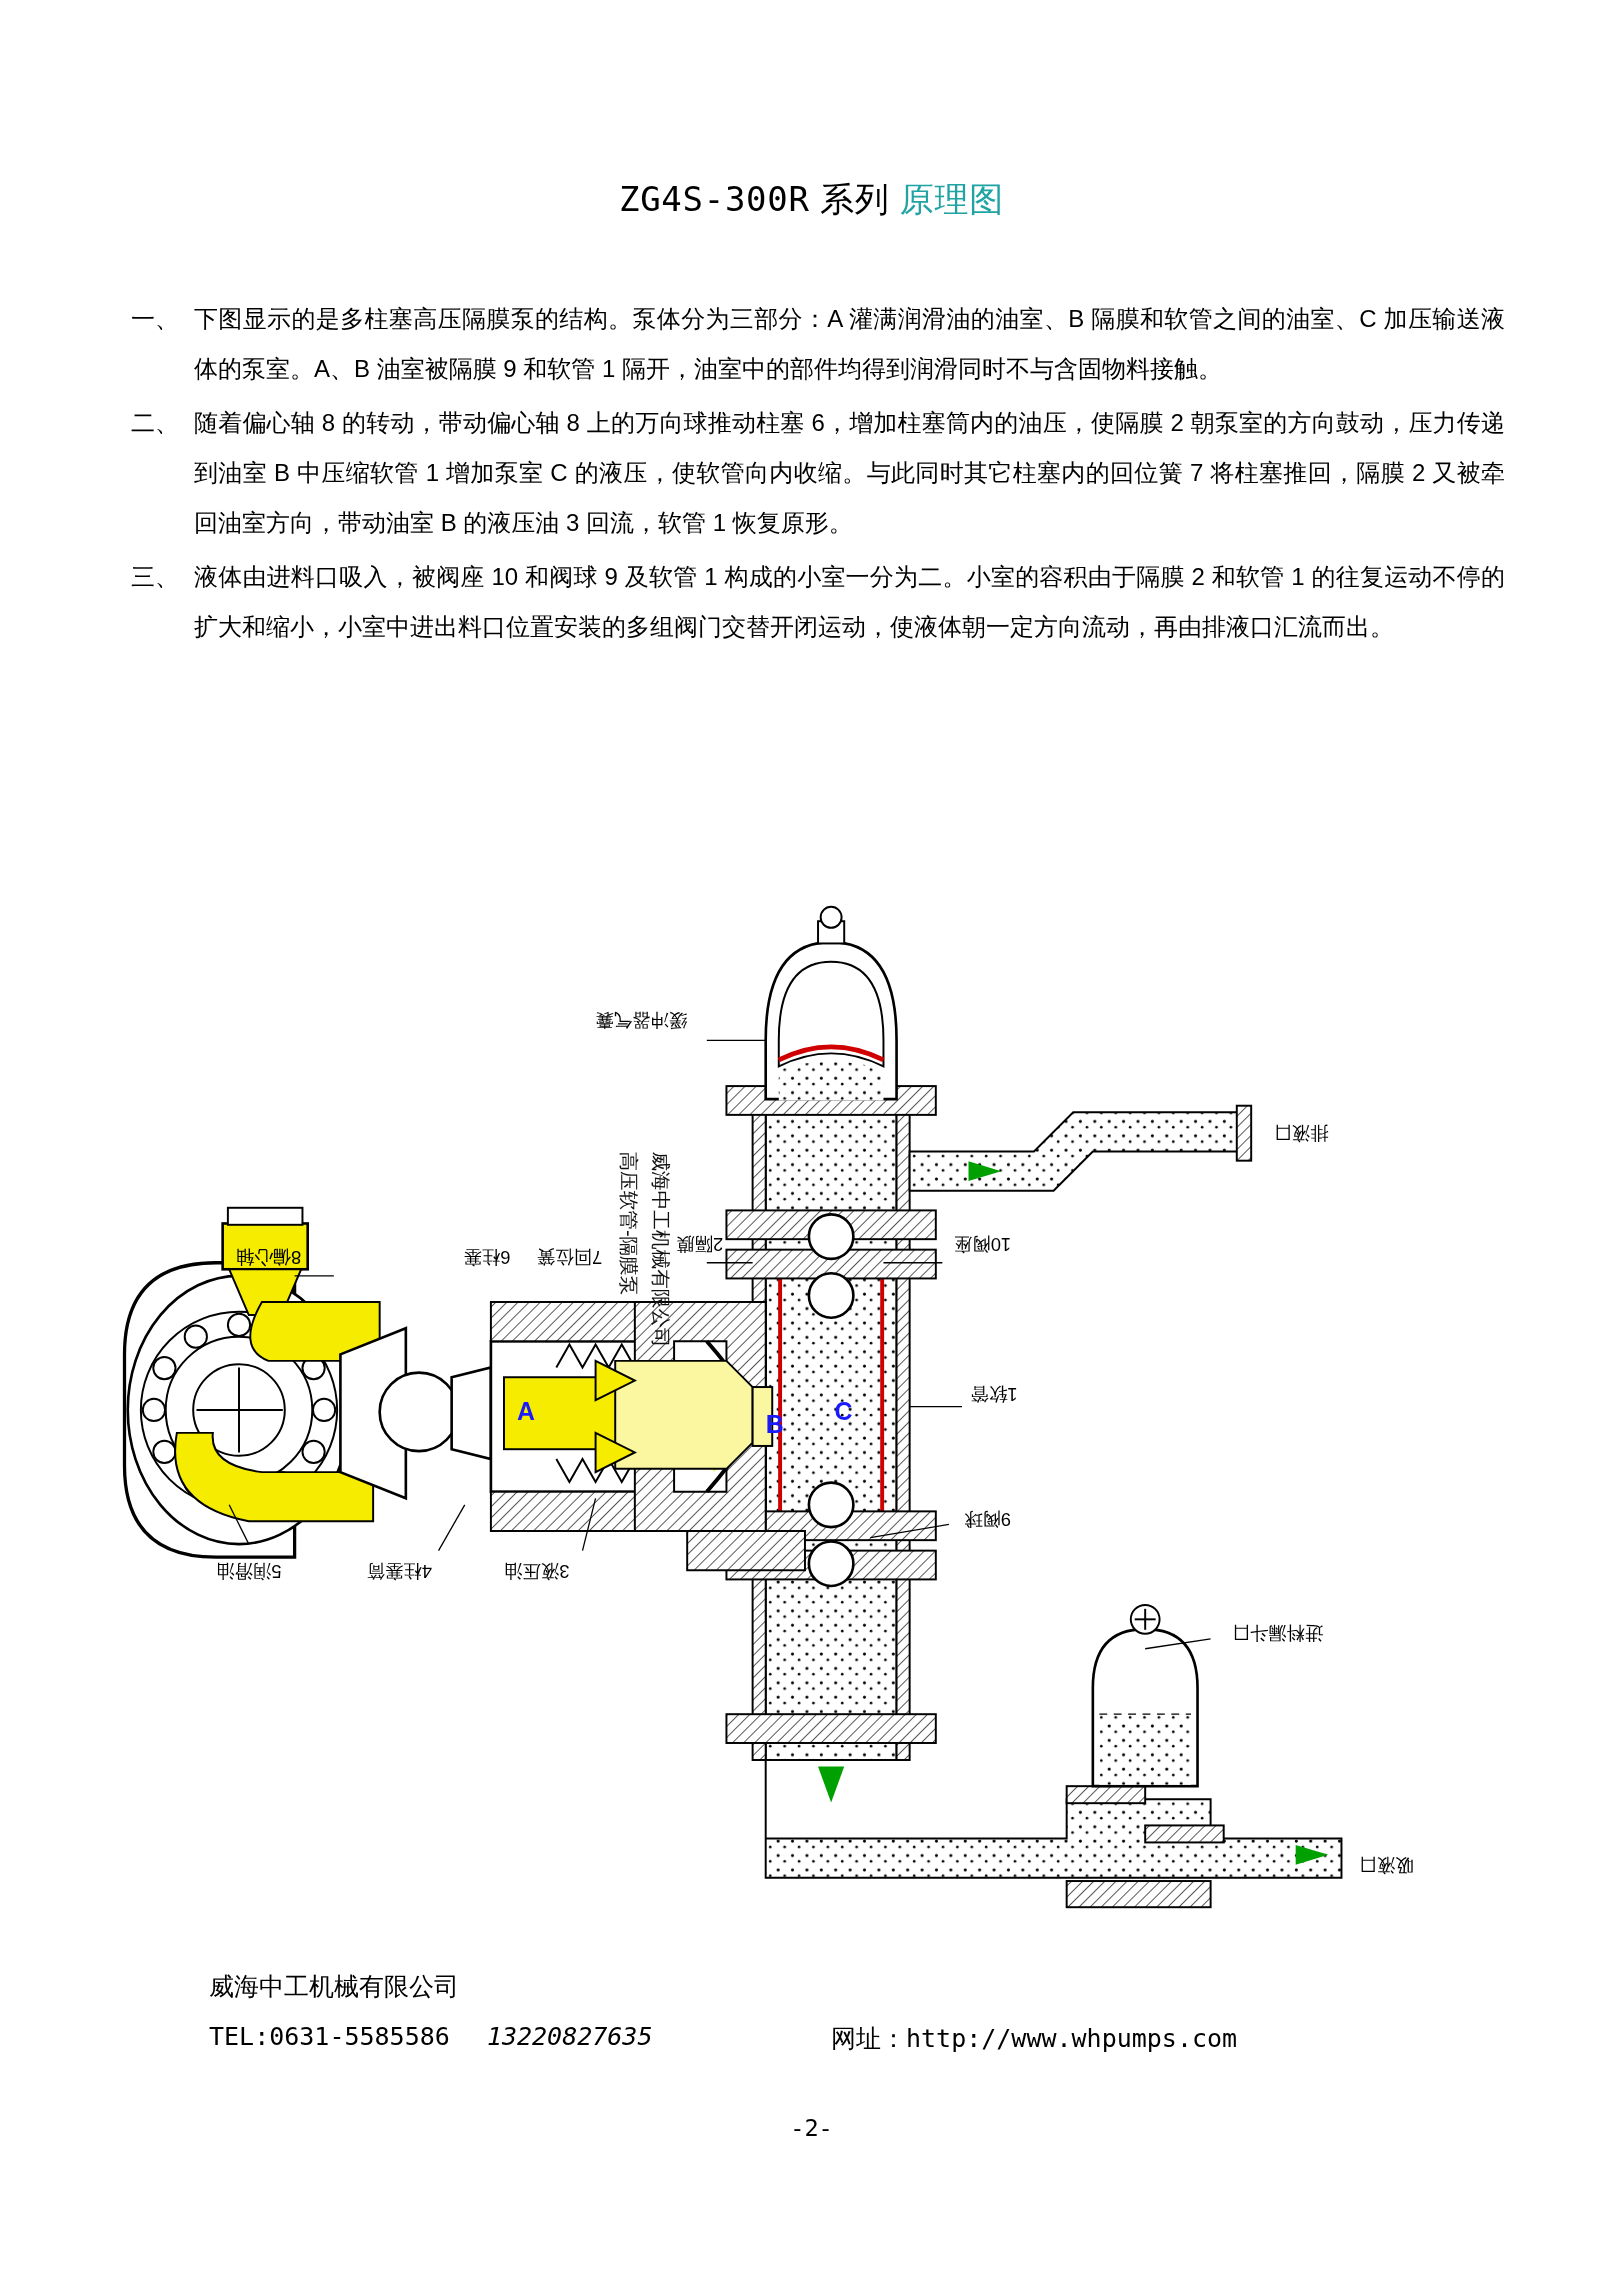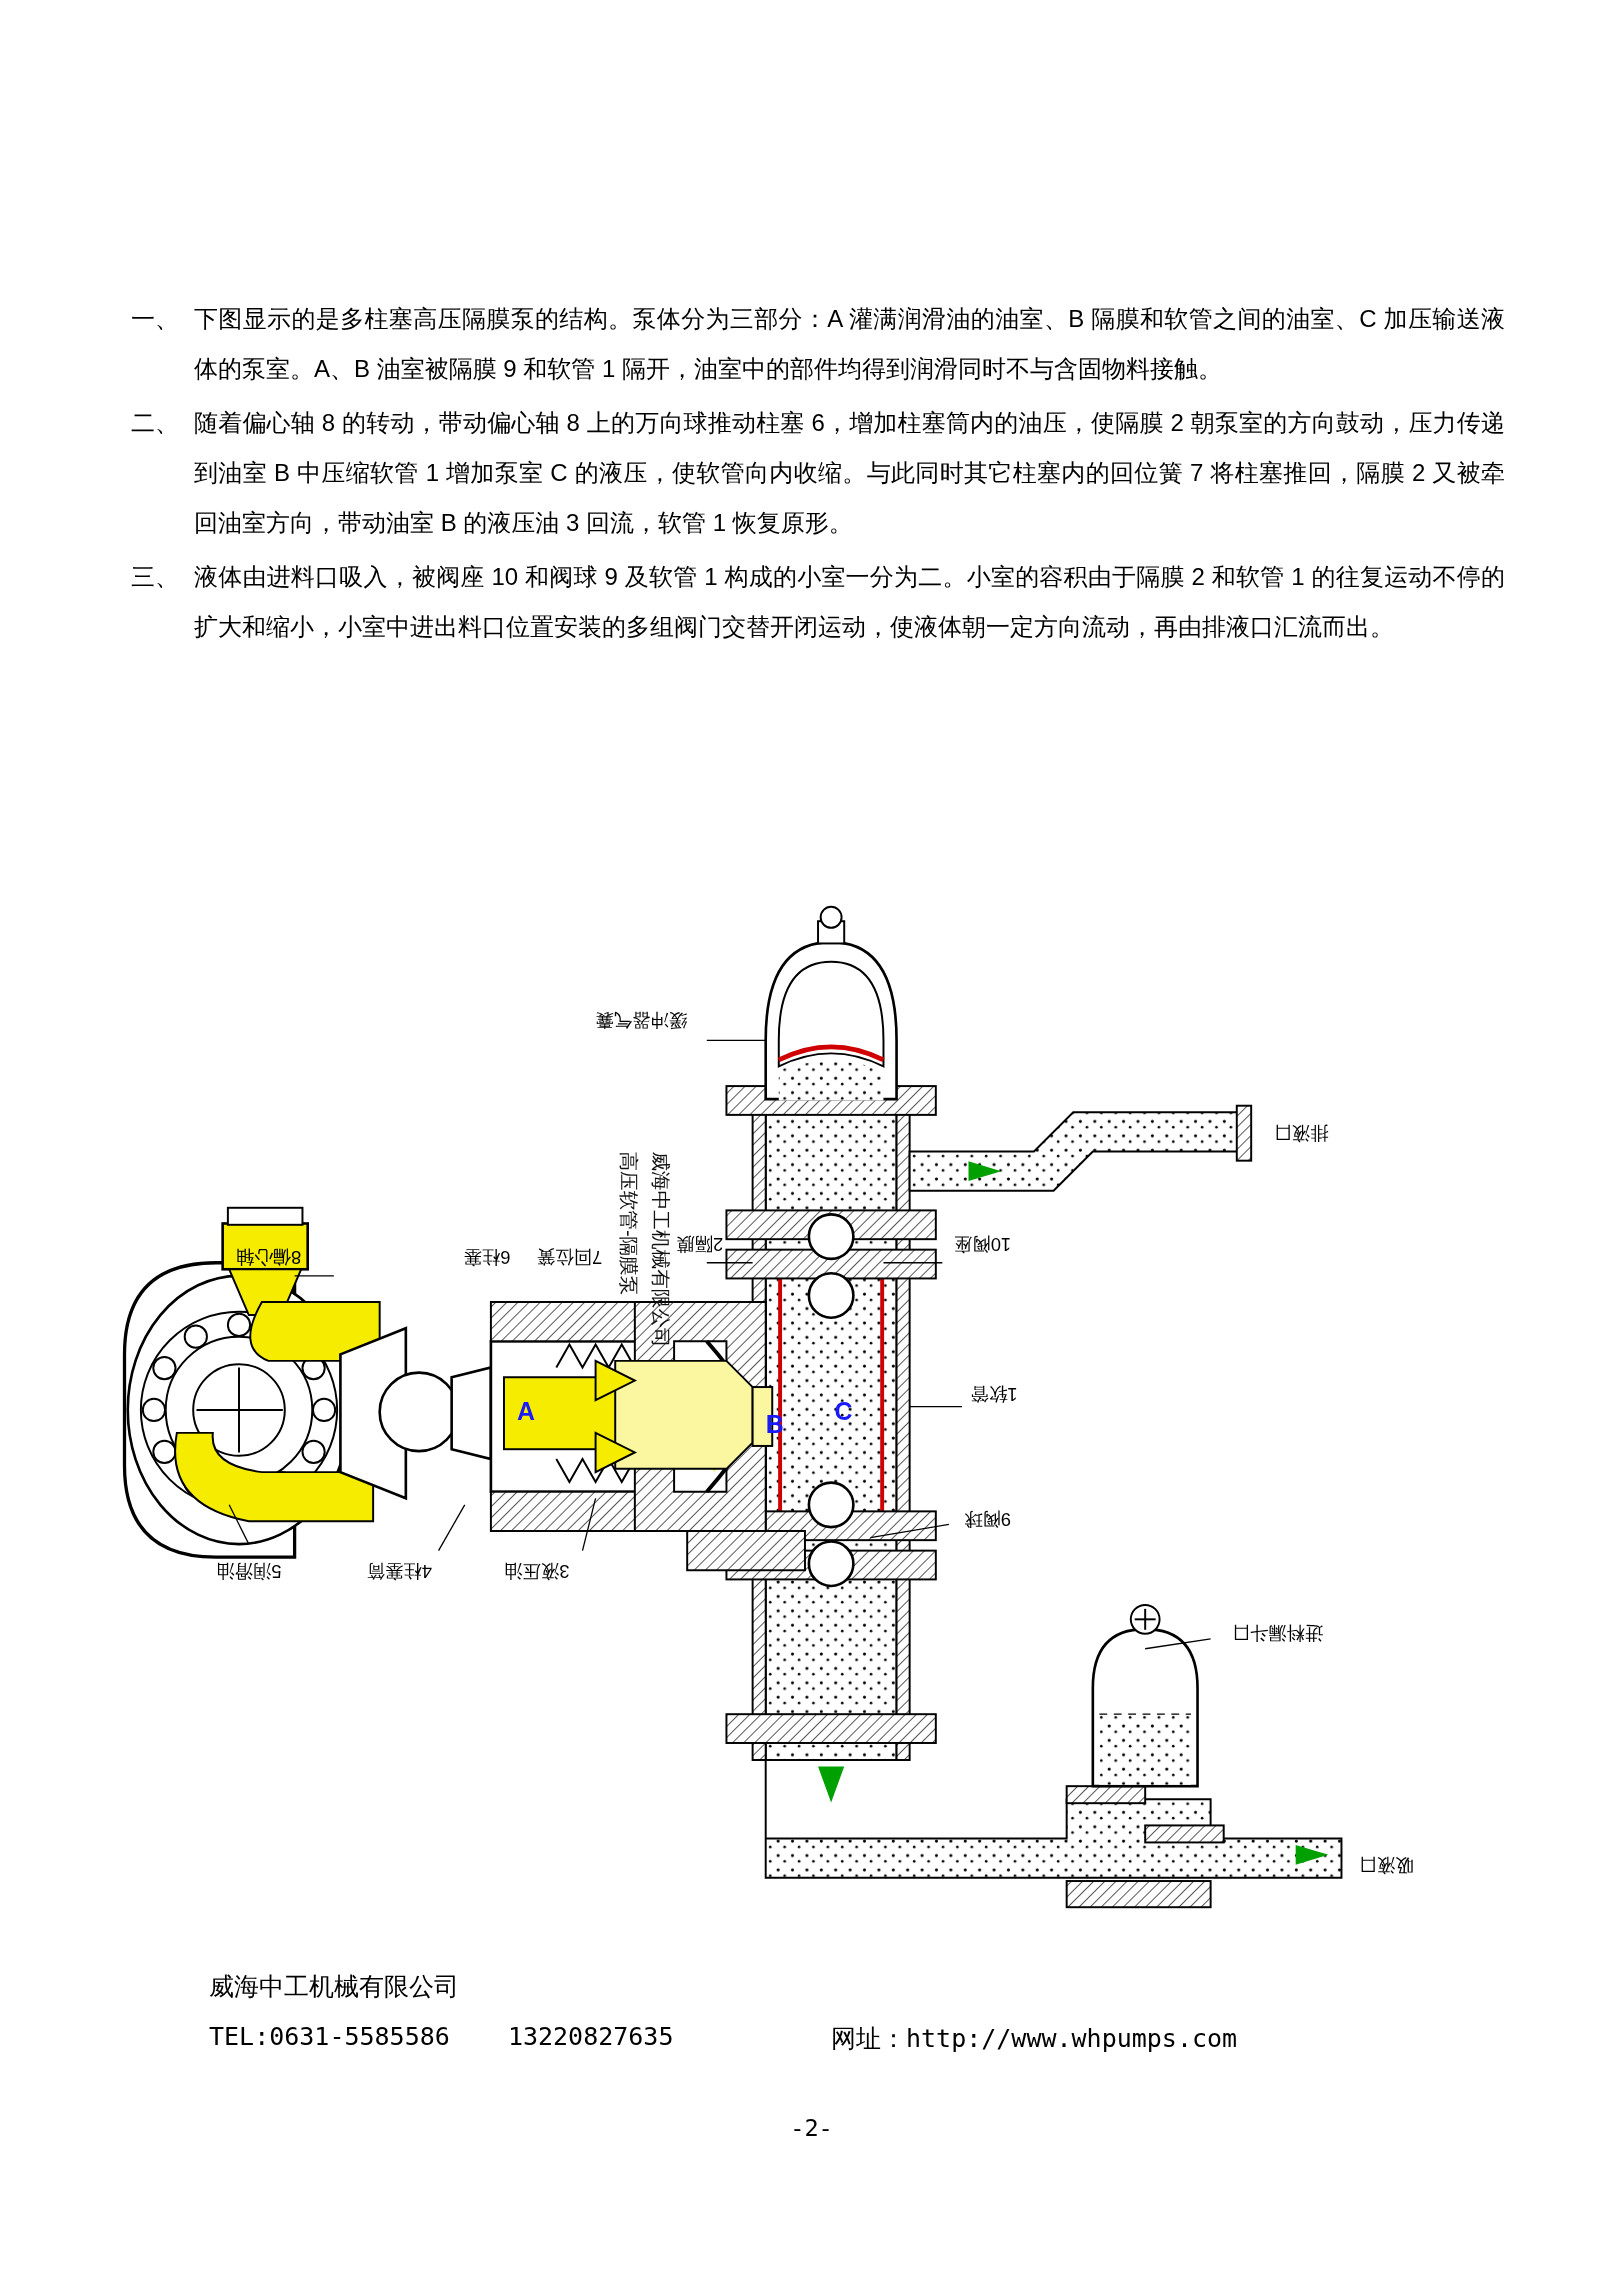--- a/index.html
+++ b/index.html
@@ -50,38 +50,43 @@
   .footer-company {
     position:absolute; left:209px; top:1970px;
     font-size:25px;
   }
   .footer-contact {
     position:absolute; left:209px; top:2022px;
     font-size:25px;
     font-family:"DejaVu Sans Mono", monospace;
   }
   .footer-contact .tel { display:inline-block; }
-  .footer-contact .mob { display:inline-block; margin-left:43px; }
+  .footer-contact .mob { display:inline-block; margin-left:22px;font-style:italic; }
   .footer-web {
     position:absolute; left:831px; top:2022px;
     font-size:25px;
   }
   .footer-web .web-label { font-family:"Liberation Sans", sans-serif; }
   .footer-web .web-url { font-family:"DejaVu Sans Mono", monospace;text-align:center; }
   .page-number {
     position:absolute; left:0; top:2114px; width:1623px;
     text-align:center; font-size:23.6px;
     font-family:"DejaVu Sans Mono", monospace;
   }
 </style>
 </head>
 <body>
 
 <div class="page">
 
+  <div class="title-row">
+    <span class="title-main">ZG4S-300R</span>
+    <span class="title-cn">系列</span>
+    <span class="title-accent">原理图</span>
+  </div>
 
   <div class="body-block">
     <div class="para">
       <div class="para-num">一、</div>
       <div class="para-text">下图显示的是多柱塞高压隔膜泵的结构。泵体分为三部分：A 灌满润滑油的油室、B 隔膜和软管之间的油室、C 加压输送液体的泵室。A、B 油室被隔膜 9 和软管 1 隔开，油室中的部件均得到润滑同时不与含固物料接触。</div>
     </div>
     <div class="para">
       <div class="para-num">二、</div>
       <div class="para-text">随着偏心轴 8 的转动，带动偏心轴 8 上的万向球推动柱塞 6，增加柱塞筒内的油压，使隔膜 2 朝泵室的方向鼓动，压力传递到油室 B 中压缩软管 1 增加泵室 C 的液压，使软管向内收缩。与此同时其它柱塞内的回位簧 7 将柱塞推回，隔膜 2 又被牵回油室方向，带动油室 B 的液压油 3 回流，软管 1 恢复原形。</div>
     </div>

